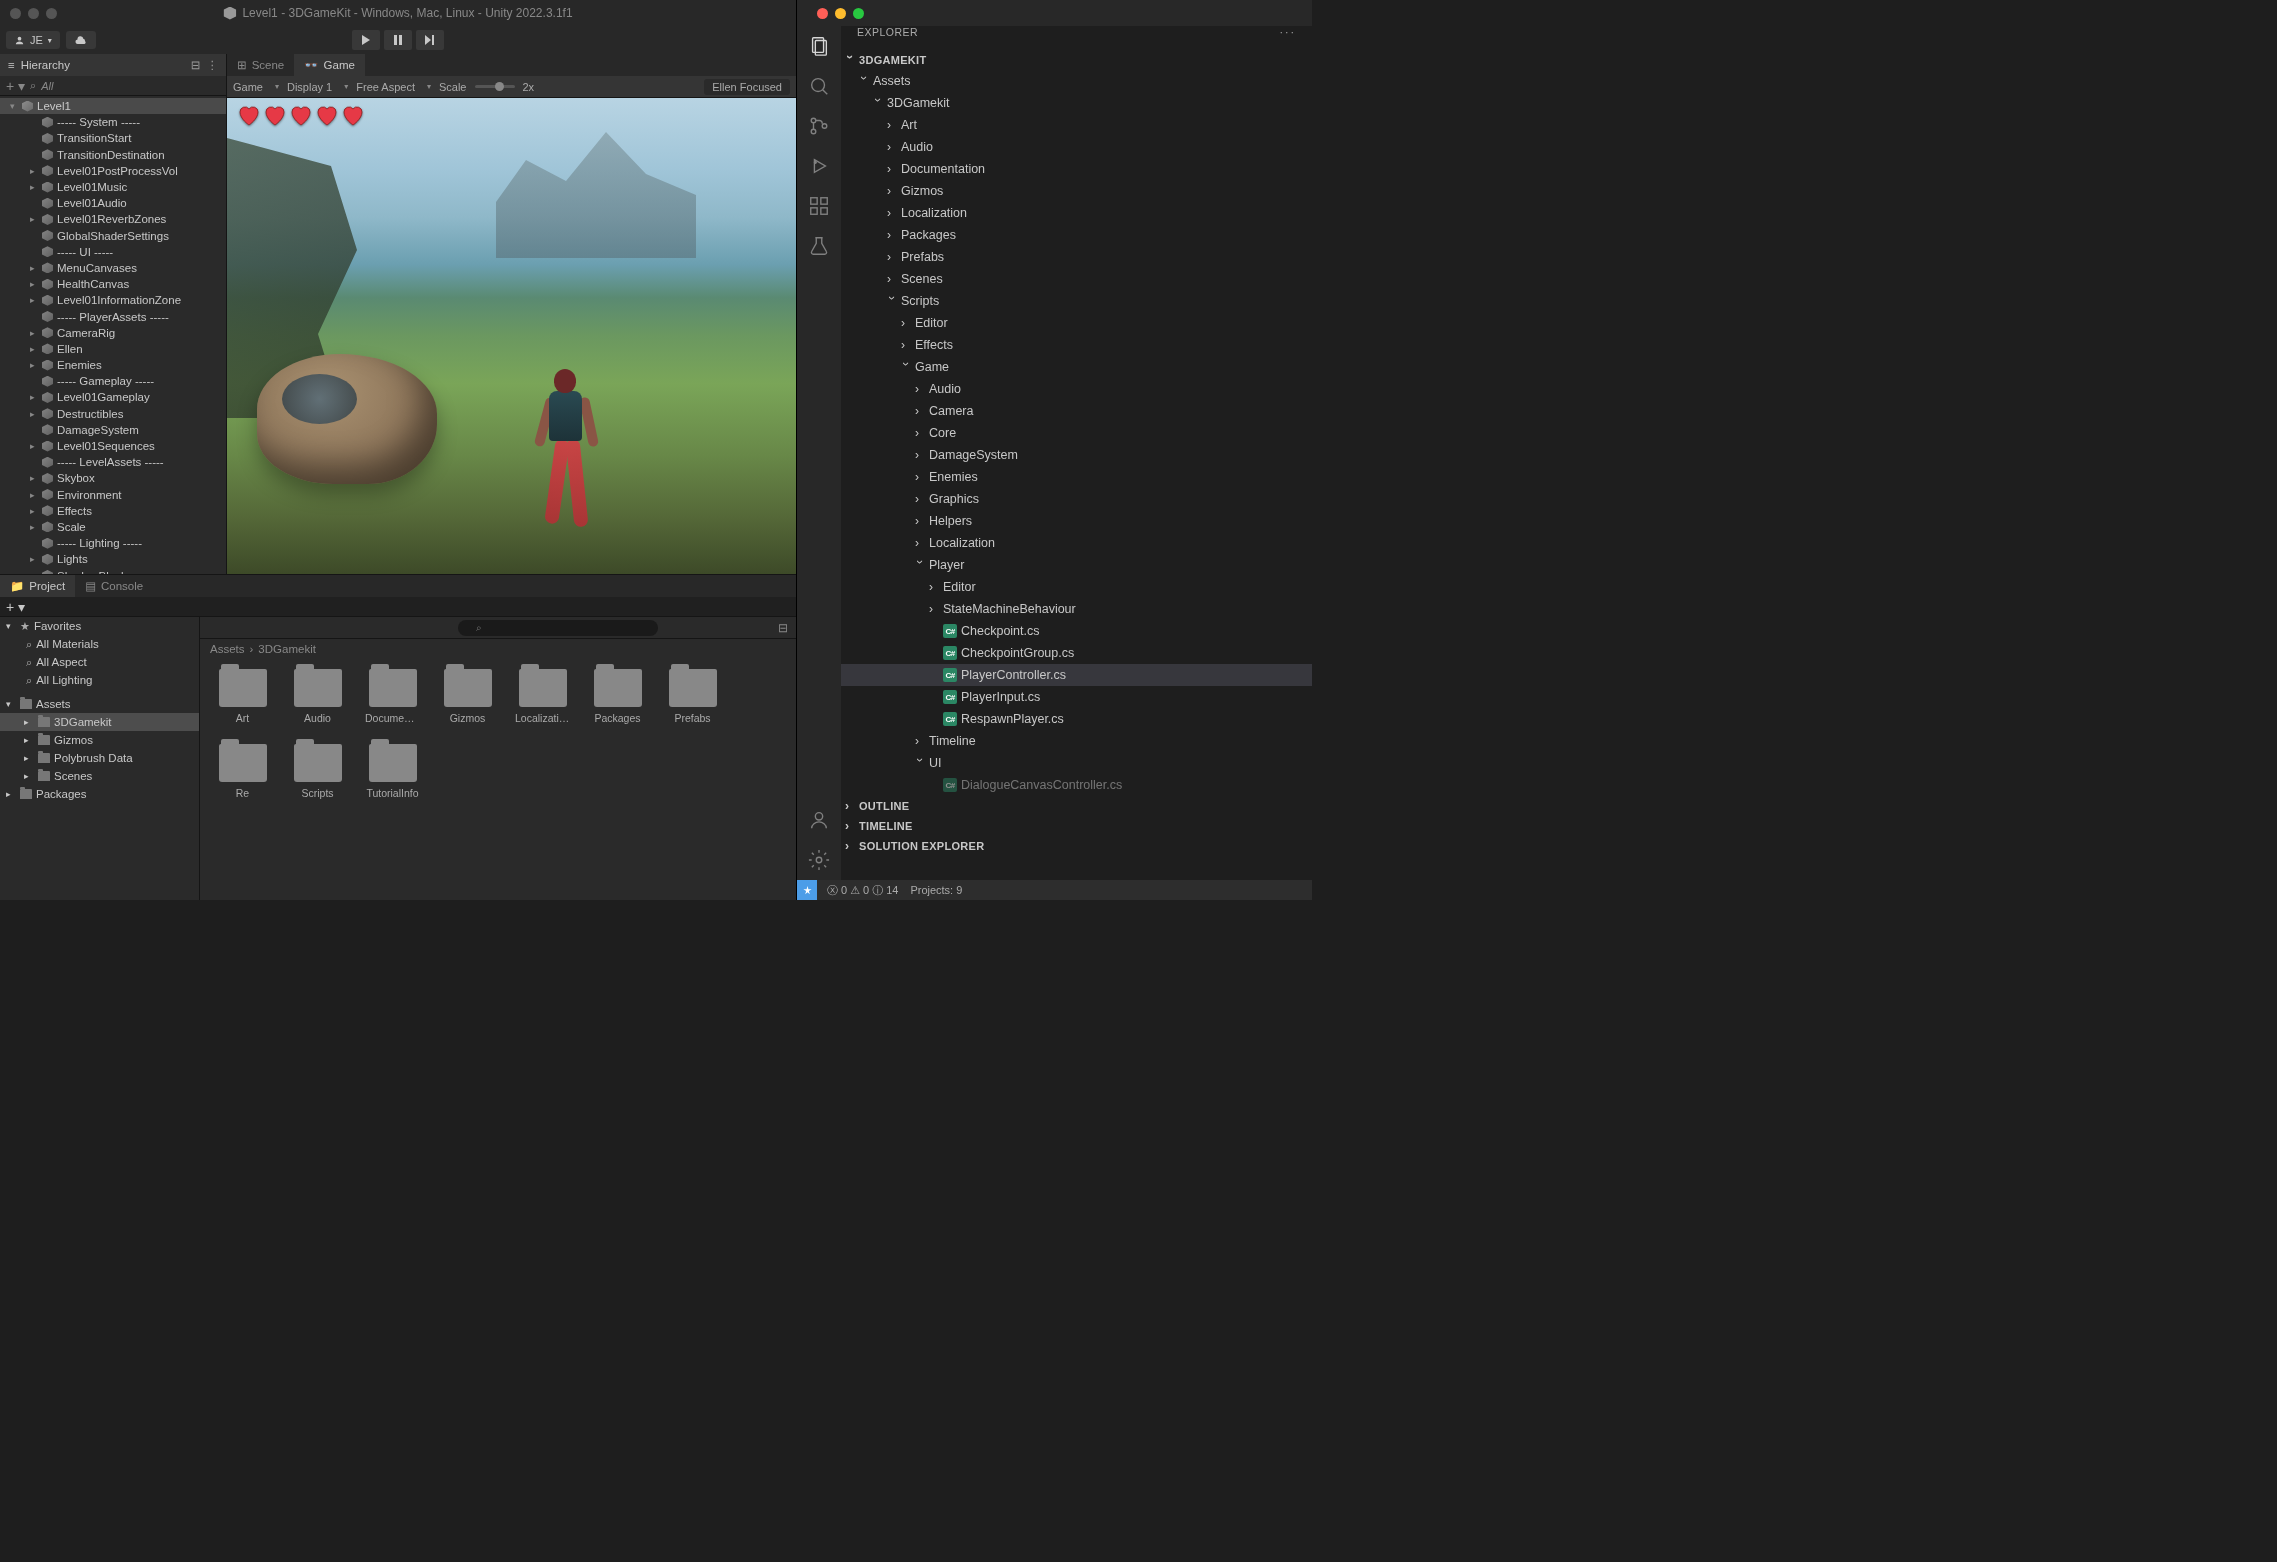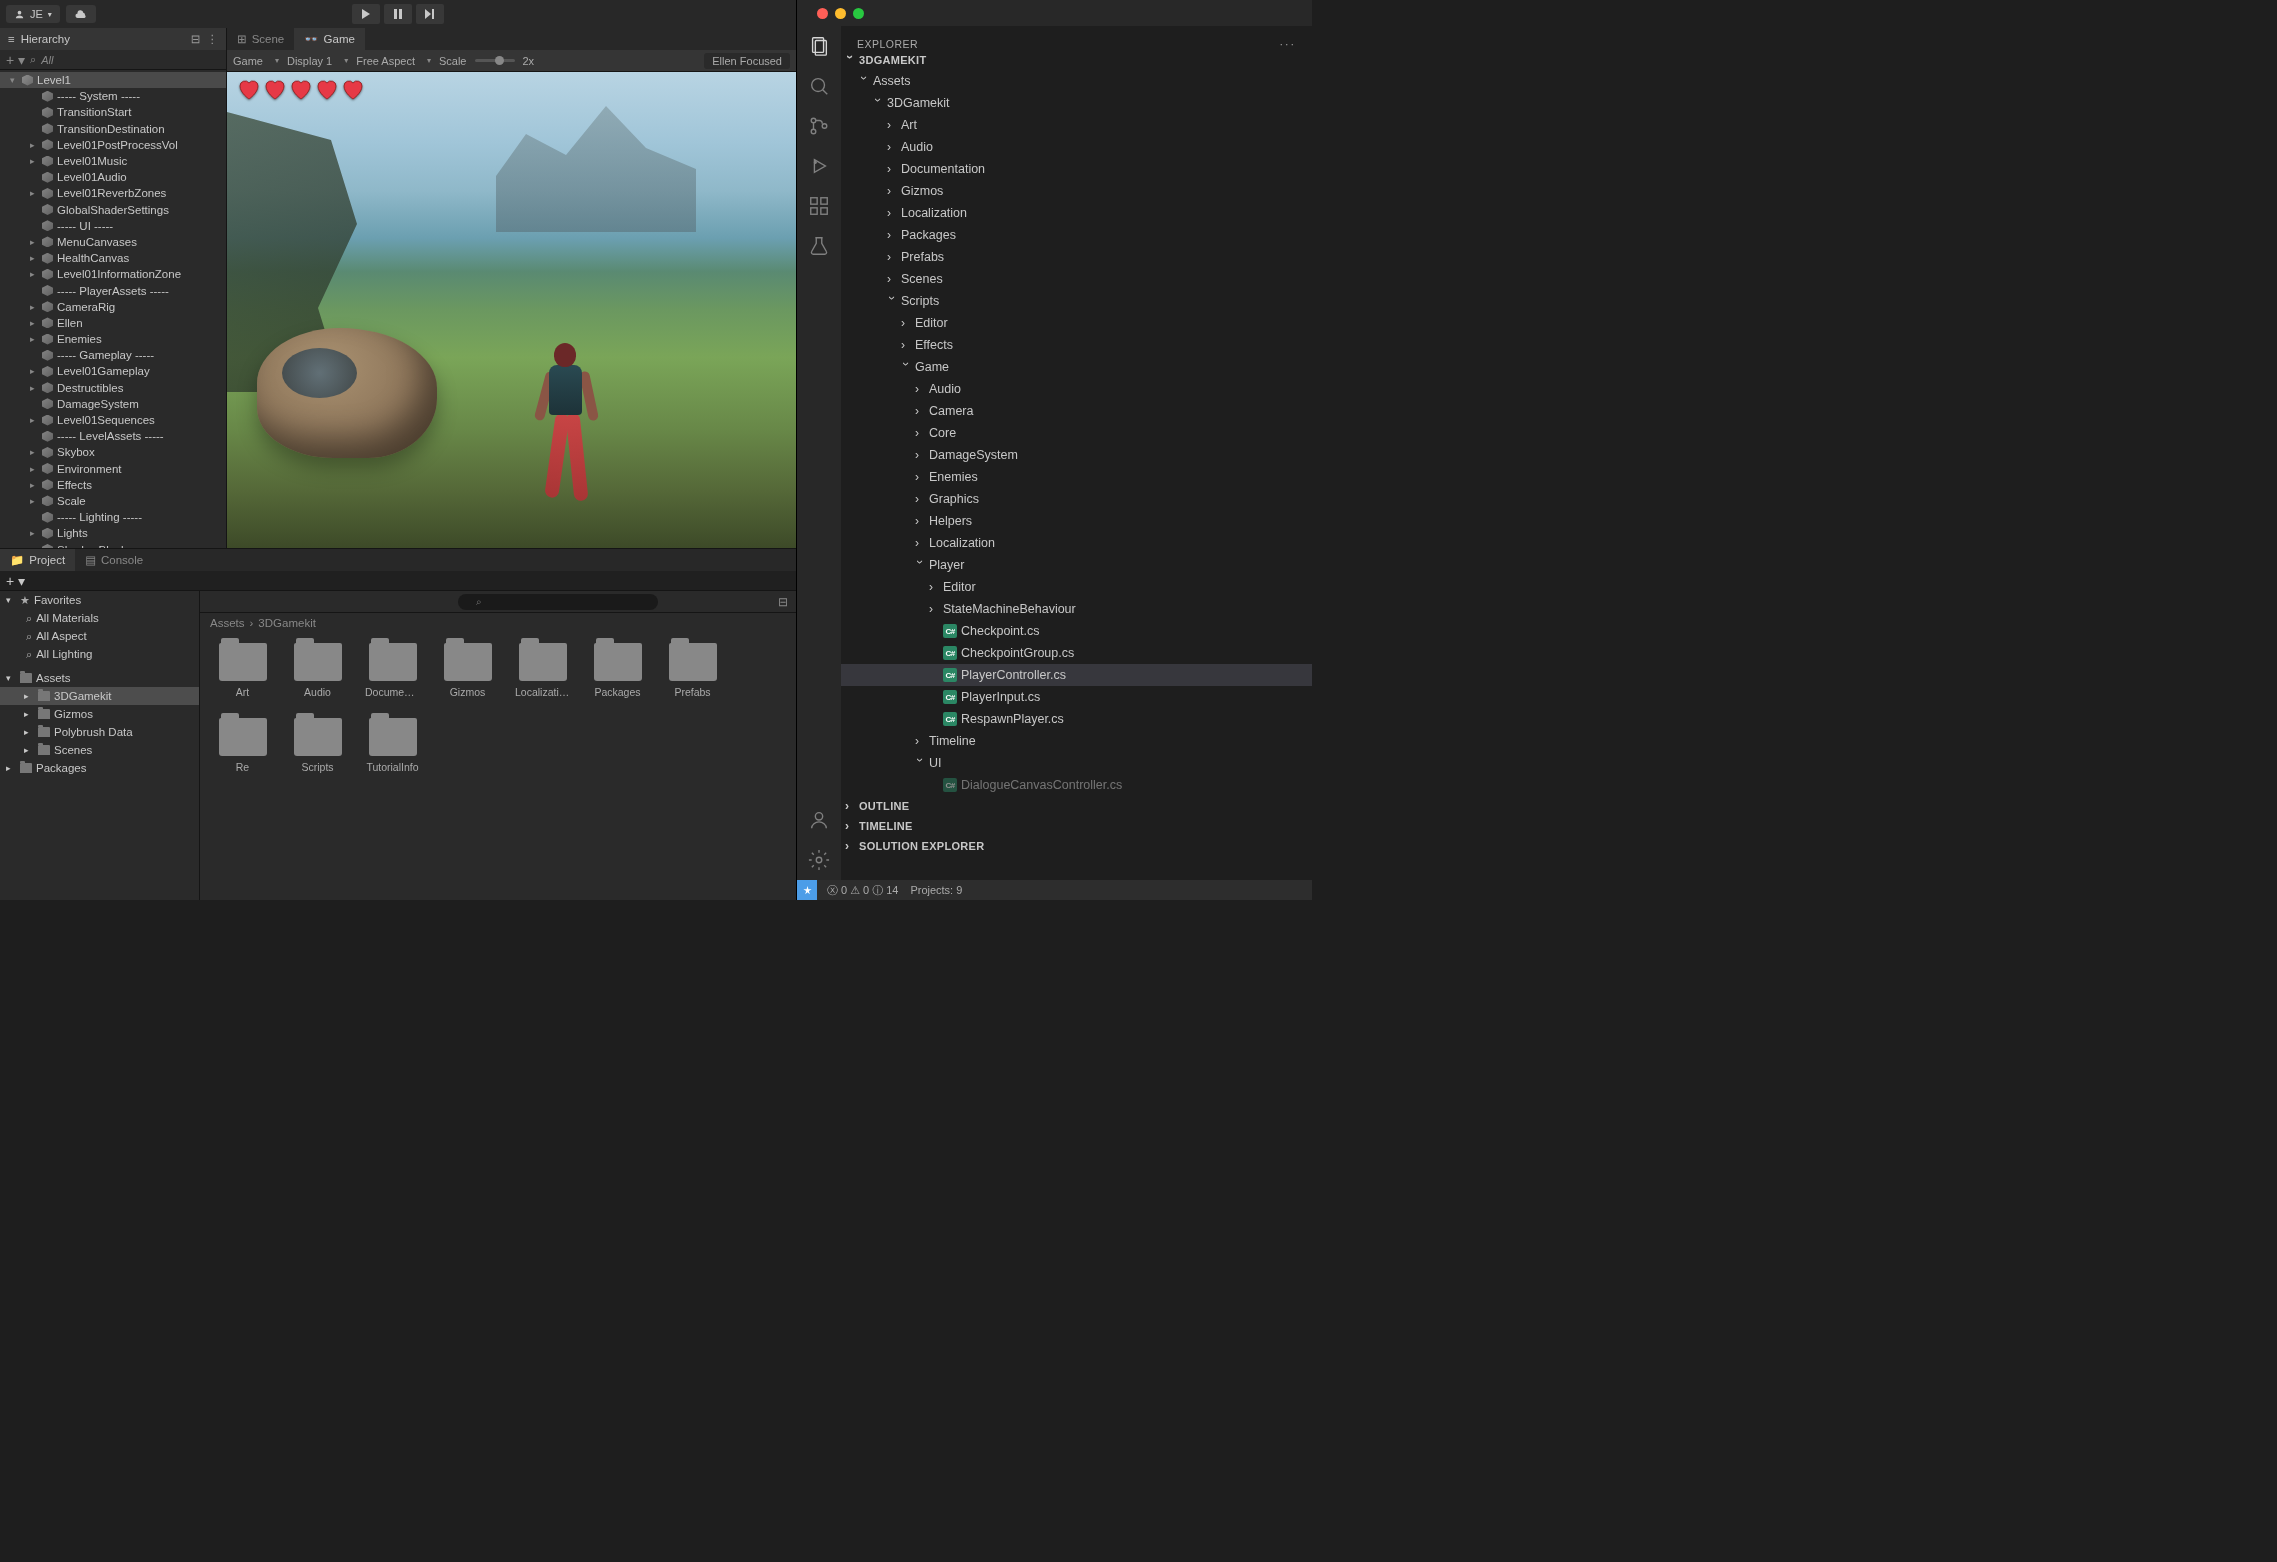--- a/index.html
+++ b/index.html
@@ -104,21 +104,21 @@
 .proj-subbtn { height: 20px; display: flex; align-items: center; padding: 0 6px; color: #c8c8c8; font-size: 12px; border-bottom: 1px solid #151515; }
 
 
 .vscode-titlebar { height: 26px; display: flex; align-items: center; padding: 0 10px; background: #282828; }
 .vscode-body { flex: 1; display: flex; }
 .activity-bar { width: 44px; background: #282828; display: flex; flex-direction: column; align-items: center; padding-top: 8px; gap: 16px; }
 .activity-icon { width: 24px; height: 24px; display: flex; align-items: center; justify-content: center; color: #808080; cursor: pointer; }
 .activity-icon.active { color: #d7d7d7; }
 .activity-bottom { margin-top: auto; margin-bottom: 8px; display: flex; flex-direction: column; gap: 16px; align-items: center; }
 .sidebar { flex: 1; background: #1e1e1e; display: flex; flex-direction: column; }
-.sidebar-header { height: 24px; display: flex; align-items: flex-end; padding: 0 16px; font-size: 10.5px; letter-spacing: 0.5px; color: #aaa; }
+.sidebar-header { height: 24px; display: flex; align-items: flex-start; padding: 0 16px; font-size: 10.5px; letter-spacing: 0.5px; color: #aaa; }
 .sidebar-header .dots { margin-left: auto; letter-spacing: 2px; }
 .explorer-tree { flex: 1; overflow: hidden; }
 .section-hdr { height: 20px; display: flex; align-items: center; padding-left: var(--ind,4px); gap: 4px; font-size: 11px; font-weight: bold; letter-spacing: 0.3px; color: #c8c8c8; cursor: pointer; }
 .section-hdr::before { content: "›"; transform: rotate(90deg); display:inline-block; width:10px; font-size:12px; }
 .section-hdr.collapsed::before { transform: none; }
 .tree-row { height: 22px; display: flex; align-items: center; padding-left: var(--ind,14px); gap: 4px; font-size: 12.5px; color: #c8c8c8; cursor: pointer; }
 .tree-row.selected { background: #37373d; }
 .tree-row.folder::before { content:"›"; display:inline-block; width:10px; font-size:12px; color:#c8c8c8; }
 .tree-row.folder.expanded::before { transform: rotate(90deg); }
 .tree-row.file::before { content:""; width:10px; display:inline-block; }
@@ -127,20 +127,31 @@
 
 .statusbar { height: 20px; background: #2d2d2d; display: flex; align-items: center; font-size: 11px; color: #aaa; }
 .status-flame { width: 20px; height: 20px; background: #4c9de8; display: flex; align-items: center; justify-content: center; color:#fff; }
 
 svg { display: block; }
 </style>
 </head>
 <body>
 
 <div class="unity-pane">
+  <div class="unity-titlebar">
+    <div class="traffic-lights">
+      <div class="light dim"></div>
+      <div class="light dim"></div>
+      <div class="light dim"></div>
+    </div>
+    <div class="unity-title">
+      <span class="unity-logo"></span>
+      <span>Level1 - 3DGameKit - Windows, Mac, Linux - Unity 2022.3.1f1</span>
+    </div>
+  </div>
 
   <div class="unity-toolbar">
     <div class="account-btn">
       <svg width="11" height="11" viewBox="0 0 24 24" fill="#c8c8c8">
           <circle cx="12" cy="8" r="4"></circle>
           <path d="M4 20c0-4 4-6 8-6s8 2 8 6"></path>
         </svg>
       <span>JE</span>
       <span style="font-size:8px">▾</span>
     </div>

